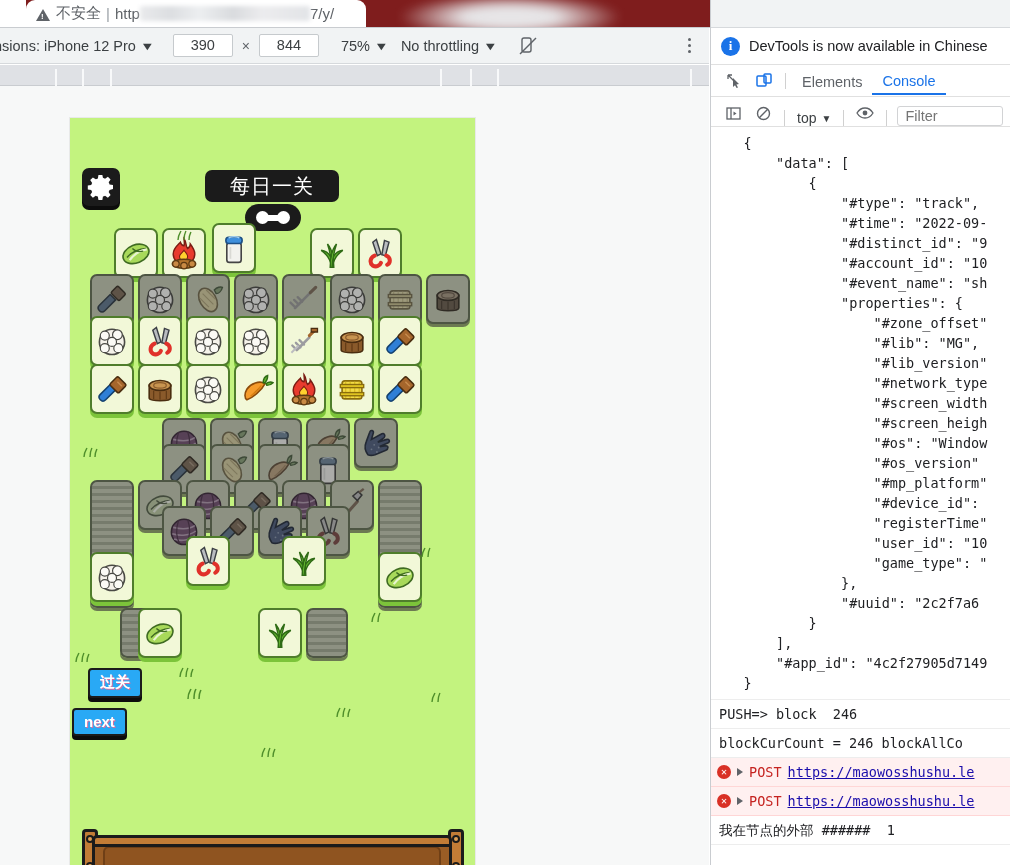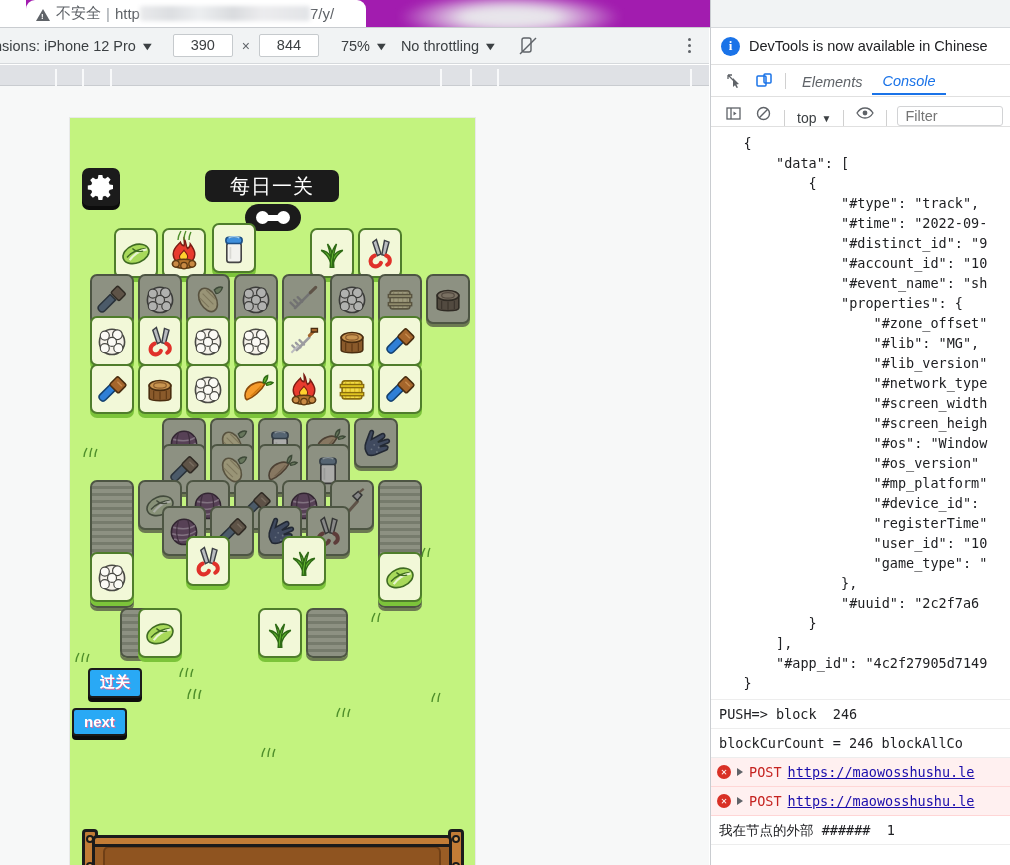--- a/index.html
+++ b/index.html
@@ -8,21 +8,21 @@
     font-family: "Liberation Sans", sans-serif;
     background:#ffffff;
     font-size:13px;
     color:#202124;
   }
   #root { position:relative; width:1010px; height:865px; }
 
   
   .chrome-tabstrip{
     position:absolute; left:0; top:0; width:1010px; height:27px;
-    background:#a21caf; overflow:hidden;
+    background:#7f1d1d; overflow:hidden;
   }
   .tab{
     position:absolute; left:26px; top:0; width:340px; height:27px;
     background:#ffffff; border-radius:9px 9px 0 0;
     display:flex; align-items:center; padding:0 10px; overflow:hidden;
     white-space:nowrap;
   }
   .tab-prefix{ position:absolute; left:0; top:0; width:26px; height:27px; background:#fff; }
   .warn-tri{ display:inline-block; width:0;height:0;
     border-left:7px solid transparent;border-right:7px solid transparent;
@@ -173,21 +173,21 @@
     display:flex;align-items:center;justify-content:center; font-size:13px; font-weight:bold;
     font-family:"Liberation Serif",serif; flex:none;
   }
   .dt-banner-text{ font-size:14.5px; color:#202124;}
   .dt-tabs{
     height:32px; display:flex; align-items:center; gap:0; padding:0 8px;
     border-bottom:1px solid #e0e0e0; background:#fff;
   }
   .dt-icobtn{ width:30px;height:26px; display:flex;align-items:center;justify-content:center;}
   .dt-vsep{ width:1px; height:16px; background:#d0d0d0; margin:0 6px;}
-  .dt-tab{ font-size:14.5px; color:#5f6368; padding:6px 10px 4px; white-space:nowrap;font-style:italic;}
+  .dt-tab{ font-size:14.5px; color:#5f6368; padding:6px 10px 4px; white-space:nowrap;}
   .dt-tab.active{ color:#1a73e8; border-bottom:2px solid #1a73e8;}
   .dt-toolbar{
     height:30px; display:flex; align-items:flex-end; gap:0; padding:0 7px;
     border-bottom:1px solid #e0e0e0; background:#fff;
   }
   .dt-ctx{ font-size:14px; color:#3c4043; display:flex;align-items:center;gap:5px; padding:0 6px;}
   .filter-box{
     flex:1; height:20px; border:1px solid #d2d3d5; border-radius:3px;
     background:#fff; display:flex; align-items:center; padding:0 7px; margin-left:4px;
   }

